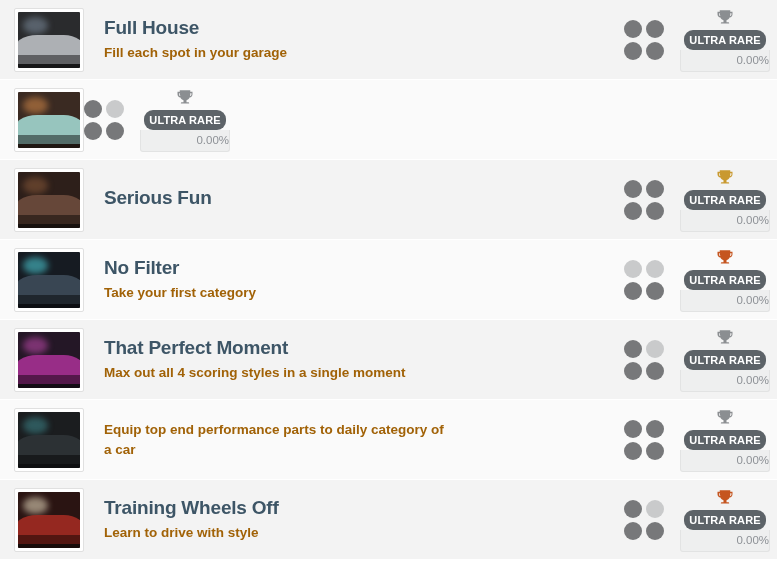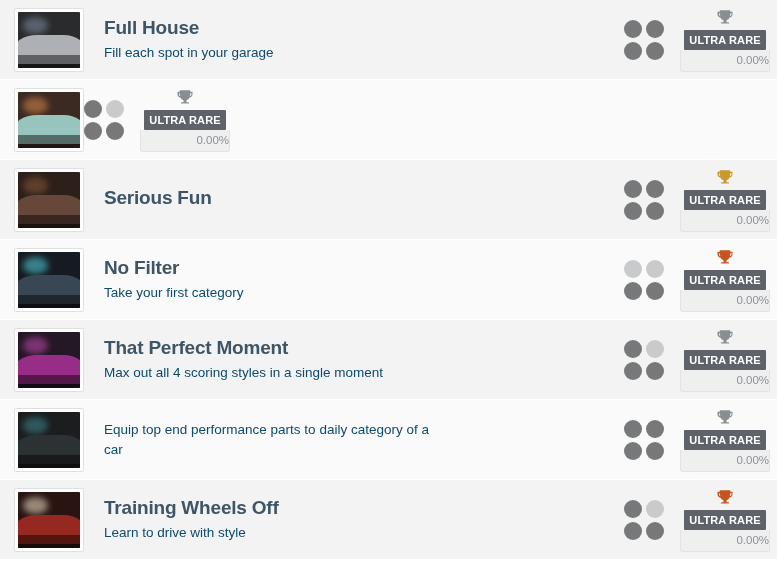--- a/index.html
+++ b/index.html
@@ -84,23 +84,24 @@
   .t-name {
     font-size: 19px;
     font-weight: bold;
     color: #3d5566;
     line-height: 1.18;
     letter-spacing: -0.2px;
     margin-bottom: 3px;
   }
   .t-desc {
     font-size: 13.5px;
-    color: #0c4a6e;
+    color: #a16207;
     line-height: 1.42;
     max-width: 345px;
+    font-weight: bold;
   }
 
   
   .dots {
     flex: 0 0 auto;
     width: 44px;
     display: grid;
     grid-template-columns: repeat(2, 18px);
     grid-template-rows: repeat(2, 18px);
     gap: 4px;
@@ -130,21 +131,21 @@
     justify-content: center;
   }
   .trophy-icon svg { display: block; }
   .badge {
     width: 82px;
     text-align: center;
     font-size: 11px;
     font-weight: bold;
     color: #ffffff;
     background: #5d6368;
-    border-radius: 1px;
+    border-radius: 9px;
     padding: 4px 0 4px;
     letter-spacing: .1px;
   }
   .pct {
     width: 90px;
     text-align: right;
     font-size: 11.5px;
     color: #8d9196;
     background: #eeefef;
     border: 1px solid #e2e3e3;

